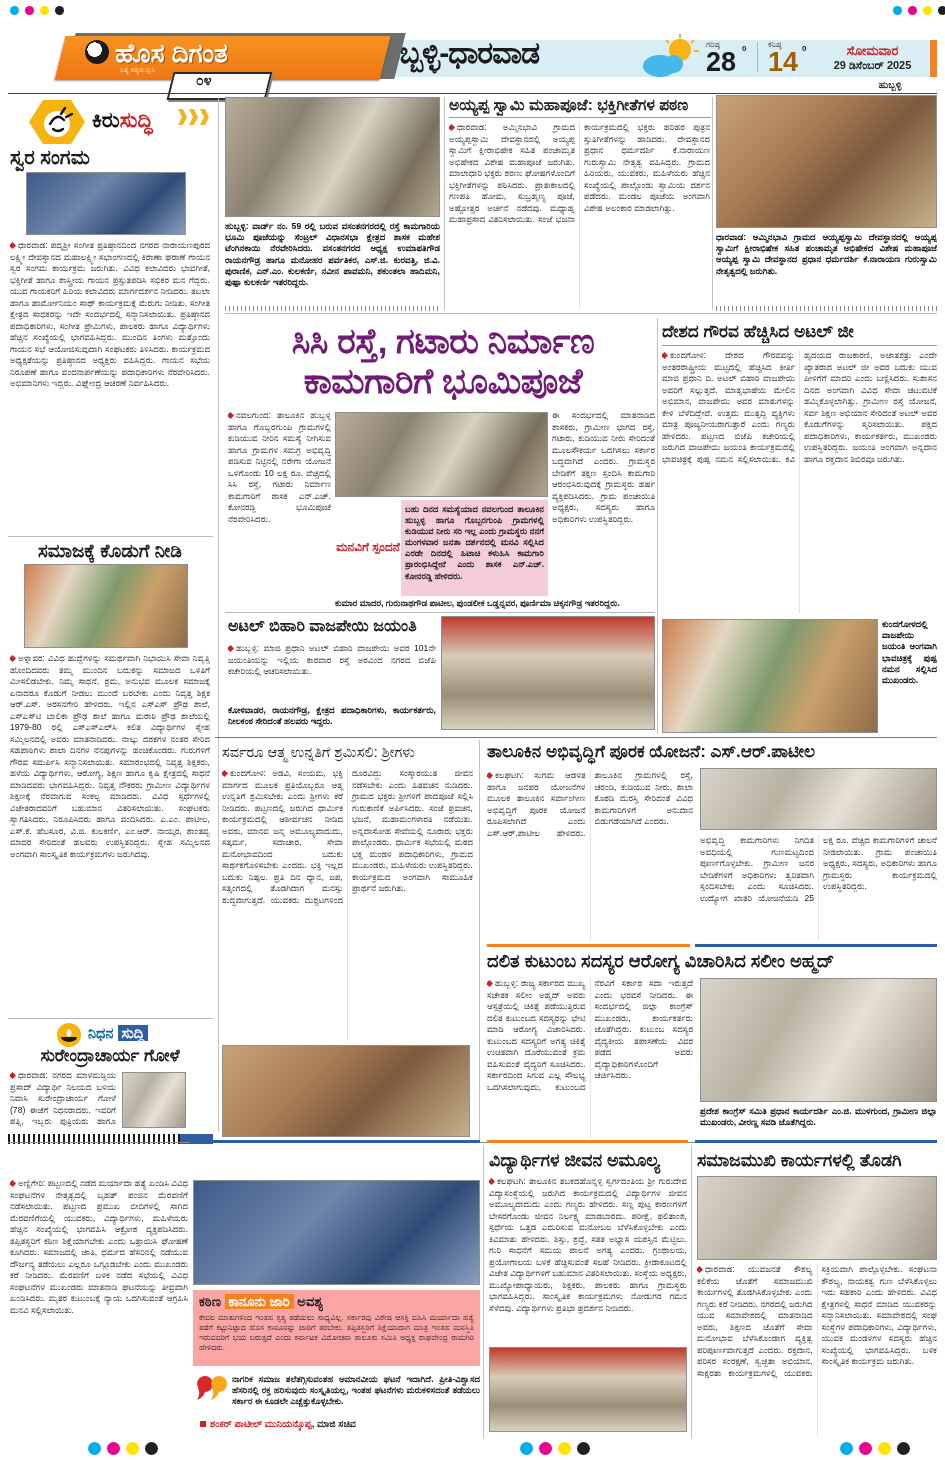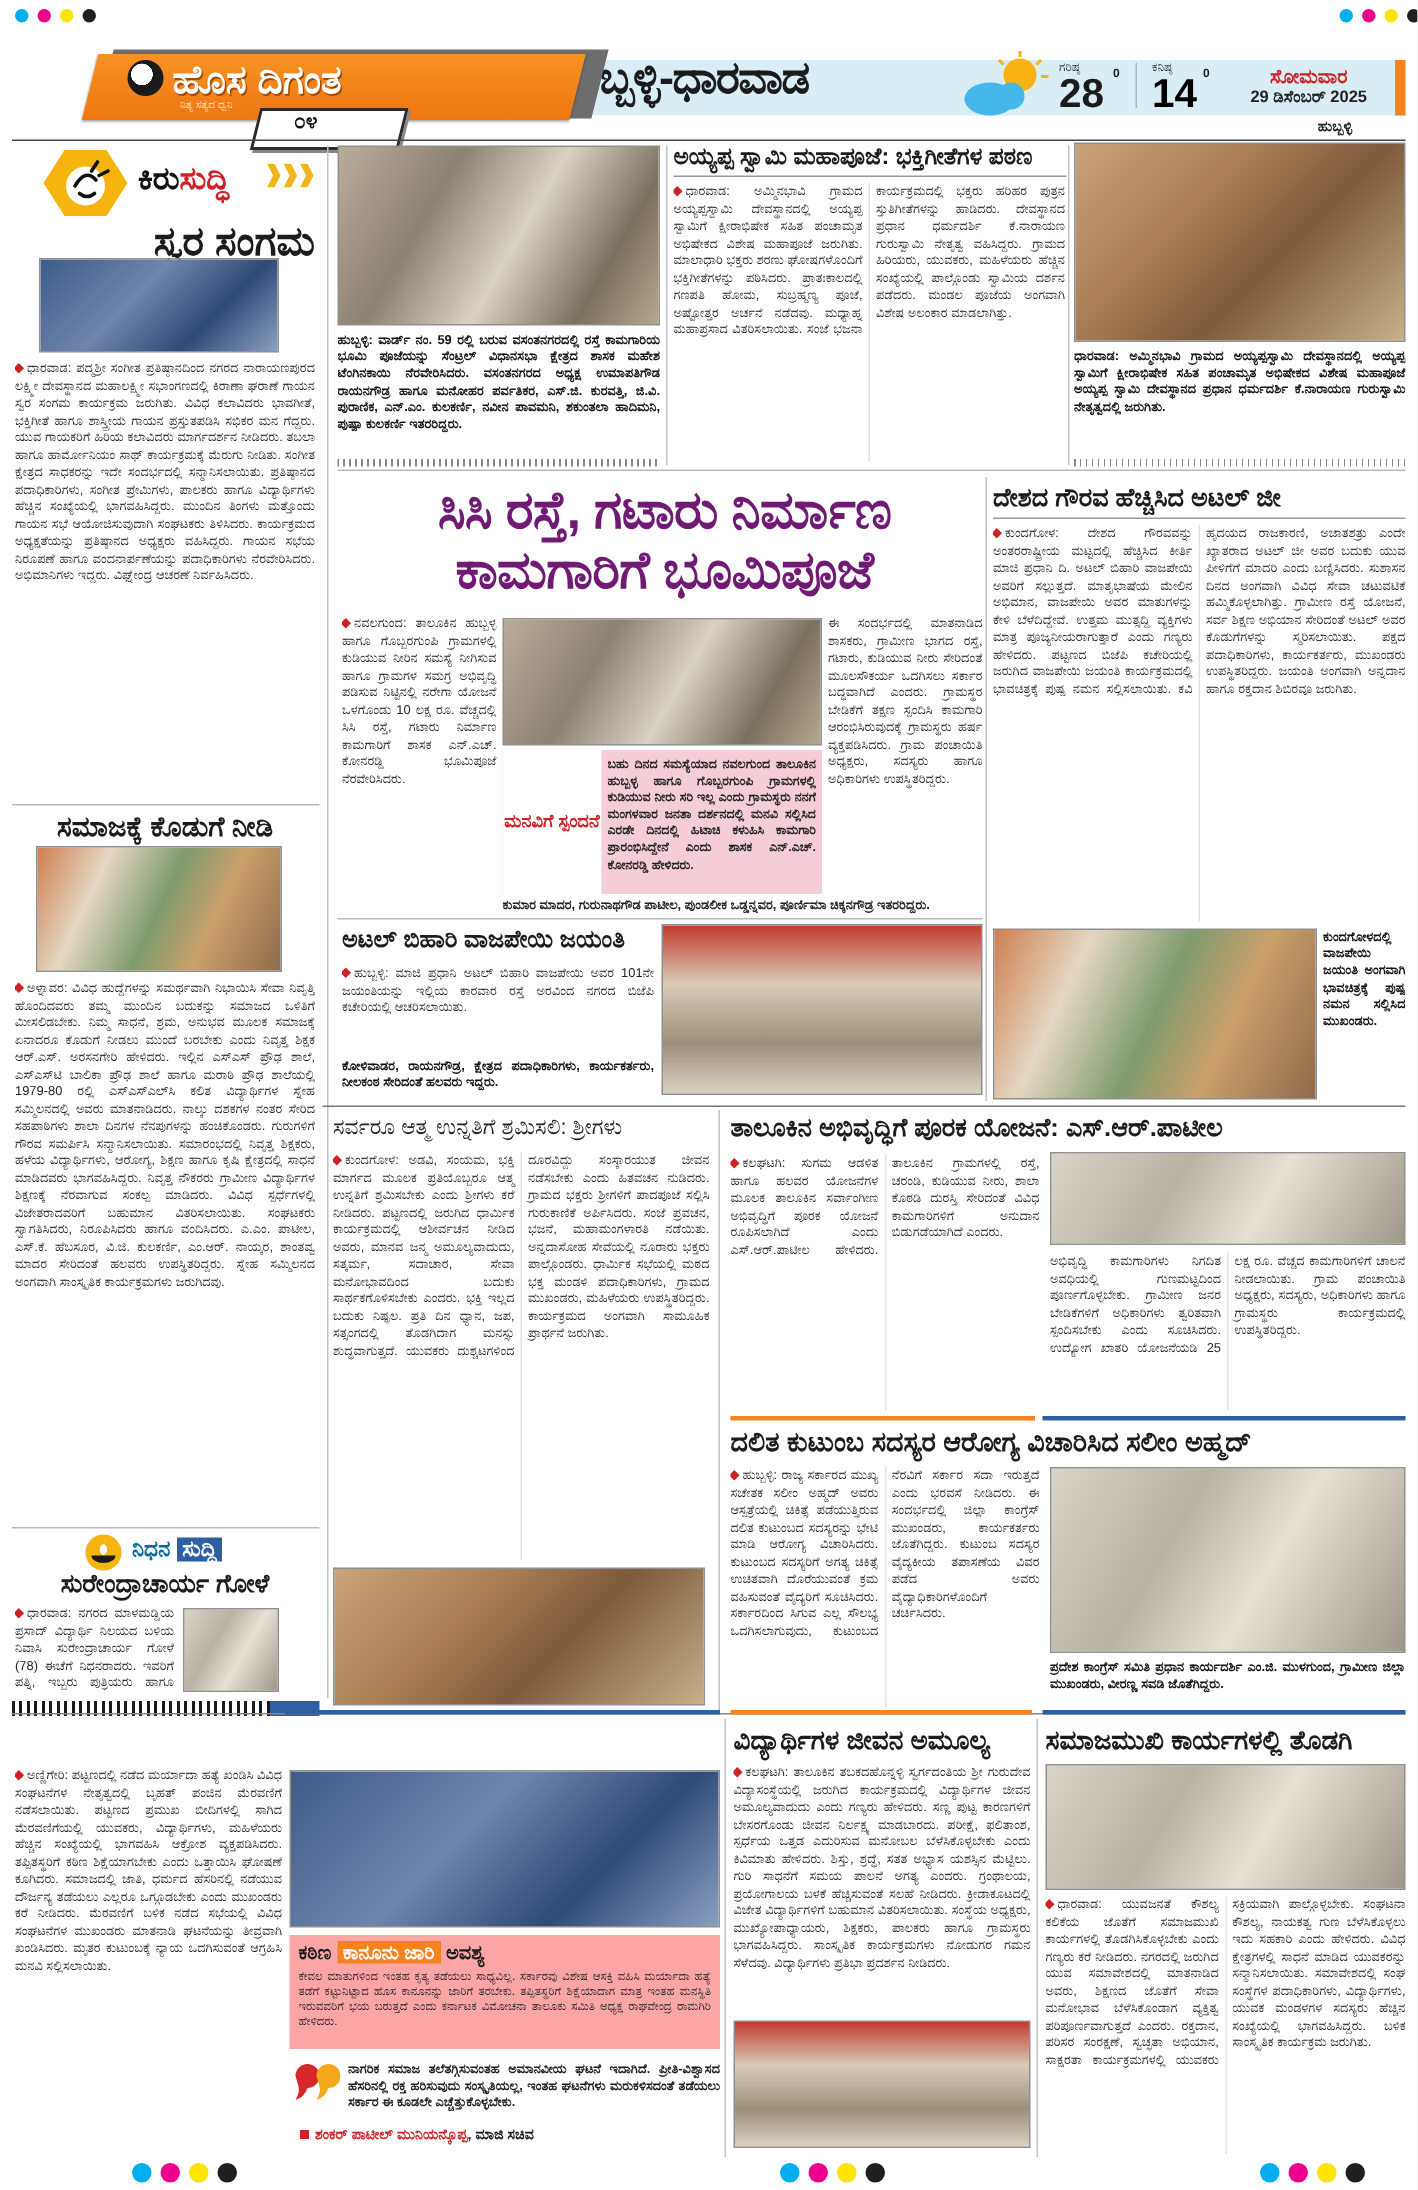--- a/index.html
+++ b/index.html
@@ -62,21 +62,21 @@
         <line x1="30" y1="6" x2="33" y2="9"></line>
       </g>
     <ellipse cx="24" cy="32" rx="17" ry="11" fill="#45b7e8"></ellipse>
     <circle cx="38" cy="30" r="9" fill="#45b7e8"></circle>
   </svg>
   <div class="abs" style="left:706px;top:40px;font-size:8px;color:#333">ಗರಿಷ್ಠ</div>
   <div class="abs" style="left:706px;top:47px;font-size:27px;font-weight:800;color:#1b1b1b">28</div>
   <div class="abs" style="left:742px;top:44px;font-size:8px;font-weight:bold">0</div>
   <div class="abs" style="left:757px;top:42px;width:1px;height:30px;background:#9bbccb"></div>
   <div class="abs" style="left:768px;top:40px;font-size:8px;color:#333">ಕನಿಷ್ಠ</div>
-  <div class="abs" style="left:768px;top:47px;font-size:27px;font-weight:800;color:#000000">14</div>
+  <div class="abs" style="left:768px;top:47px;font-size:27px;font-weight:800;color:#a16207">14</div>
   <div class="abs" style="left:802px;top:44px;font-size:8px;font-weight:bold">0</div>
 
   <div class="abs" style="left:820px;top:43px;width:105px;text-align:center;font-size:13px;font-weight:800;color:#cc2127">ಸೋಮವಾರ</div>
   <div class="abs" style="left:820px;top:59px;width:105px;text-align:center;font-size:11px;font-weight:bold;color:#222">29 ಡಿಸೆಂಬರ್ 2025</div>
   <div class="abs" style="left:855px;top:79px;width:70px;text-align:center;font-size:9.5px;font-weight:bold;border-bottom:1px solid #555;padding-bottom:12px">ಹುಬ್ಬಳ್ಳಿ</div>
 
   <div class="abs" style="left:70px;top:33px;width:330px;height:46px;background:#6d6d6d;transform:skewX(-14deg)"></div>
   <div class="abs" style="left:60px;top:36px;width:325px;height:44px;background:linear-gradient(180deg,#f79223,#ef7612);transform:skewX(-14deg);box-shadow:0 1px 2px rgba(0,0,0,.4)"></div>
   <div class="abs" style="left:85px;top:40px;width:24px;height:24px;border-radius:50%;background:radial-gradient(circle at 40% 40%,#fff 35%,#1b1b1b 36%)"></div>
   <div class="abs" style="left:115px;top:38px;font-size:26px;font-weight:800;color:#fff;white-space:nowrap;text-shadow:1px 1px 0 #a04b00">ಹೊಸ ದಿಗಂತ</div>
@@ -91,21 +91,21 @@
   <svg class="abs" style="left:28px;top:99px" width="58" height="46" viewBox="0 0 58 46">
     <polygon points="15,1 43,1 57,23 43,45 15,45 1,23" fill="#f6b40e"></polygon>
     <circle cx="29" cy="25" r="13" fill="#fff"></circle>
     <path d="M22 25 q7 -12 14 -4 M25 30 q5 4 10 0 M33 15 l4 -6 M38 18 l6 -3" stroke="#111" stroke-width="2.4" fill="none" stroke-linecap="round"></path>
   </svg>
   <div class="abs" style="left:92px;top:108px;font-size:21px;font-weight:800">
     <span style="color:#111">ಕಿರು</span><span style="color:#cc2127">ಸುದ್ಧಿ</span>
   </div>
   <div class="abs" style="left:176px;top:109px"><span class="chev"></span><span class="chev"></span><span class="chev"></span></div>
 
-  <div class="abs" style="left:10px;top:146px;width:200px;text-align:right;font-size:27px;font-weight:800">ಸ್ವರ ಸಂಗಮ</div>
+  <div class="abs" style="left:10px;top:146px;width:200px;text-align:left;font-size:20px;font-weight:800">ಸ್ವರ ಸಂಗಮ</div>
   <div class="abs photo ph-blue" style="left:26px;top:172px;width:160px;height:63px"></div>
   <div class="abs body-txt" style="left:10px;top:240px;width:200px;height:292px;overflow:hidden"><span class="dl"></span><span>ಧಾರವಾಡ: ಪದ್ಮಶ್ರೀ ಸಂಗೀತ ಪ್ರತಿಷ್ಠಾನದಿಂದ ನಗರದ ನಾರಾಯಣಪುರದ ಲಕ್ಷ್ಮೀ ದೇವಸ್ಥಾನದ ಮಹಾಲಕ್ಷ್ಮೀ ಸಭಾಂಗಣದಲ್ಲಿ ಕಿರಾಣಾ ಘರಾಣೆ ಗಾಯನ ಸ್ವರ ಸಂಗಮ ಕಾರ್ಯಕ್ರಮ ಜರುಗಿತು. ವಿವಿಧ ಕಲಾವಿದರು ಭಾವಗೀತೆ, ಭಕ್ತಿಗೀತೆ ಹಾಗೂ ಶಾಸ್ತ್ರೀಯ ಗಾಯನ ಪ್ರಸ್ತುತಪಡಿಸಿ ಸಭಿಕರ ಮನ ಗೆದ್ದರು. ಯುವ ಗಾಯಕರಿಗೆ ಹಿರಿಯ ಕಲಾವಿದರು ಮಾರ್ಗದರ್ಶನ ನೀಡಿದರು. ತಬಲಾ ಹಾಗೂ ಹಾರ್ಮೋನಿಯಂ ಸಾಥ್ ಕಾರ್ಯಕ್ರಮಕ್ಕೆ ಮೆರುಗು ನೀಡಿತು. ಸಂಗೀತ ಕ್ಷೇತ್ರದ ಸಾಧಕರನ್ನು ಇದೇ ಸಂದರ್ಭದಲ್ಲಿ ಸನ್ಮಾನಿಸಲಾಯಿತು. ಪ್ರತಿಷ್ಠಾನದ ಪದಾಧಿಕಾರಿಗಳು, ಸಂಗೀತ ಪ್ರೇಮಿಗಳು, ಪಾಲಕರು ಹಾಗೂ ವಿದ್ಯಾರ್ಥಿಗಳು ಹೆಚ್ಚಿನ ಸಂಖ್ಯೆಯಲ್ಲಿ ಭಾಗವಹಿಸಿದ್ದರು. ಮುಂದಿನ ತಿಂಗಳು ಮತ್ತೊಂದು ಗಾಯನ ಸಭೆ ಆಯೋಜಿಸುವುದಾಗಿ ಸಂಘಟಕರು ತಿಳಿಸಿದರು. ಕಾರ್ಯಕ್ರಮದ ಅಧ್ಯಕ್ಷತೆಯನ್ನು ಪ್ರತಿಷ್ಠಾನದ ಅಧ್ಯಕ್ಷರು ವಹಿಸಿದ್ದರು. ಗಾಯನ ಸಭೆಯ ನಿರೂಪಣೆ ಹಾಗೂ ವಂದನಾರ್ಪಣೆಯನ್ನು ಪದಾಧಿಕಾರಿಗಳು ನೆರವೇರಿಸಿದರು. ಅಭಿಮಾನಿಗಳು ಇದ್ದರು. ವಿಘ್ನೇಂದ್ರ ಆಚರಣೆ ನಿರ್ವಹಿಸಿದರು.</span></div>
 
   <div class="abs hl" style="left:8px;top:536px;width:205px"></div>
   <div class="abs" style="left:10px;top:540px;width:200px;text-align:center;font-size:18.5px;font-weight:800">ಸಮಾಜಕ್ಕೆ ಕೊಡುಗೆ ನೀಡಿ</div>
   <div class="abs photo ph-mix" style="left:24px;top:564px;width:164px;height:84px"></div>
   <div class="abs body-txt" style="left:10px;top:653px;width:200px;height:360px;overflow:hidden"><span class="dl"></span><span>ಅಳ್ನಾವರ: ವಿವಿಧ ಹುದ್ದೆಗಳನ್ನು ಸಮರ್ಥವಾಗಿ ನಿಭಾಯಿಸಿ ಸೇವಾ ನಿವೃತ್ತಿ ಹೊಂದಿದವರು ತಮ್ಮ ಮುಂದಿನ ಬದುಕನ್ನು ಸಮಾಜದ ಒಳಿತಿಗೆ ಮೀಸಲಿಡಬೇಕು. ನಿಮ್ಮ ಸಾಧನೆ, ಶ್ರಮ, ಅನುಭವ ಮೂಲಕ ಸಮಾಜಕ್ಕೆ ಏನಾದರೂ ಕೊಡುಗೆ ನೀಡಲು ಮುಂದೆ ಬರಬೇಕು ಎಂದು ನಿವೃತ್ತ ಶಿಕ್ಷಕ ಆರ್.ಎಸ್. ಅರಸನಗೇರಿ ಹೇಳಿದರು. ಇಲ್ಲಿನ ಎಸ್‌ಎಸ್ ಪ್ರೌಢ ಶಾಲೆ, ಎಸ್‌ಎಸ್‌ಟಿ ಬಾಲಿಕಾ ಪ್ರೌಢ ಶಾಲೆ ಹಾಗೂ ಮರಾಠಿ ಪ್ರೌಢ ಶಾಲೆಯಲ್ಲಿ 1979-80 ರಲ್ಲಿ ಎಸ್‌ಎಸ್‌ಎಲ್‌ಸಿ ಕಲಿತ ವಿದ್ಯಾರ್ಥಿಗಳ ಸ್ನೇಹ ಸಮ್ಮಿಲನದಲ್ಲಿ ಅವರು ಮಾತನಾಡಿದರು. ನಾಲ್ಕು ದಶಕಗಳ ನಂತರ ಸೇರಿದ ಸಹಪಾಠಿಗಳು ಶಾಲಾ ದಿನಗಳ ನೆನಪುಗಳನ್ನು ಹಂಚಿಕೊಂಡರು. ಗುರುಗಳಿಗೆ ಗೌರವ ಸಮರ್ಪಿಸಿ ಸನ್ಮಾನಿಸಲಾಯಿತು. ಸಮಾರಂಭದಲ್ಲಿ ನಿವೃತ್ತ ಶಿಕ್ಷಕರು, ಹಳೆಯ ವಿದ್ಯಾರ್ಥಿಗಳು, ಆರೋಗ್ಯ, ಶಿಕ್ಷಣ ಹಾಗೂ ಕೃಷಿ ಕ್ಷೇತ್ರದಲ್ಲಿ ಸಾಧನೆ ಮಾಡಿದವರು ಭಾಗವಹಿಸಿದ್ದರು. ನಿವೃತ್ತ ನೌಕರರು ಗ್ರಾಮೀಣ ವಿದ್ಯಾರ್ಥಿಗಳ ಶಿಕ್ಷಣಕ್ಕೆ ನೆರವಾಗುವ ಸಂಕಲ್ಪ ಮಾಡಿದರು. ವಿವಿಧ ಸ್ಪರ್ಧೆಗಳಲ್ಲಿ ವಿಜೇತರಾದವರಿಗೆ ಬಹುಮಾನ ವಿತರಿಸಲಾಯಿತು. ಸಂಘಟಕರು ಸ್ವಾಗತಿಸಿದರು, ನಿರೂಪಿಸಿದರು ಹಾಗೂ ವಂದಿಸಿದರು. ಎ.ಎಂ. ಪಾಟೀಲ, ಎಸ್.ಕೆ. ಹೆಬಸೂರ, ವಿ.ಜಿ. ಕುಲಕರ್ಣಿ, ಎಂ.ಆರ್. ನಾಯ್ಕರ, ಶಾಂತವ್ವ ಮಾದರ ಸೇರಿದಂತೆ ಹಲವರು ಉಪಸ್ಥಿತರಿದ್ದರು. ಸ್ನೇಹ ಸಮ್ಮಿಲನದ ಅಂಗವಾಗಿ ಸಾಂಸ್ಕೃತಿಕ ಕಾರ್ಯಕ್ರಮಗಳು ಜರುಗಿದವು.</span></div>
 
   <div class="abs hl" style="left:8px;top:1018px;width:205px"></div>
 
@@ -165,21 +165,21 @@
 
   <div class="abs hl" style="left:215px;top:737px;width:722px;background:#777"></div>
   <div class="abs vl" style="left:479px;top:740px;height:400px"></div>
 
   <div class="abs h-sm" style="left:222px;top:744px;width:252px">ಸರ್ವರೂ ಆತ್ಮ ಉನ್ನತಿಗೆ ಶ್ರಮಿಸಲಿ: ಶ್ರೀಗಳು</div>
   <div class="abs body-txt cols2" style="left:222px;top:768px;width:251px;height:272px;overflow:hidden"><span class="dl"></span><span>ಕುಂದಗೋಳ: ಅಡವಿ, ಸಂಯಮ, ಭಕ್ತಿ ಮಾರ್ಗದ ಮೂಲಕ ಪ್ರತಿಯೊಬ್ಬರೂ ಆತ್ಮ ಉನ್ನತಿಗೆ ಶ್ರಮಿಸಬೇಕು ಎಂದು ಶ್ರೀಗಳು ಕರೆ ನೀಡಿದರು. ಪಟ್ಟಣದಲ್ಲಿ ಜರುಗಿದ ಧಾರ್ಮಿಕ ಕಾರ್ಯಕ್ರಮದಲ್ಲಿ ಆಶೀರ್ವಚನ ನೀಡಿದ ಅವರು, ಮಾನವ ಜನ್ಮ ಅಮೂಲ್ಯವಾದುದು, ಸತ್ಕರ್ಮ, ಸದಾಚಾರ, ಸೇವಾ ಮನೋಭಾವದಿಂದ ಬದುಕು ಸಾರ್ಥಕಗೊಳಿಸಬೇಕು ಎಂದರು. ಭಕ್ತಿ ಇಲ್ಲದ ಬದುಕು ನಿಷ್ಫಲ. ಪ್ರತಿ ದಿನ ಧ್ಯಾನ, ಜಪ, ಸತ್ಸಂಗದಲ್ಲಿ ತೊಡಗಿದಾಗ ಮನಸ್ಸು ಶುದ್ಧವಾಗುತ್ತದೆ. ಯುವಕರು ದುಶ್ಚಟಗಳಿಂದ ದೂರವಿದ್ದು ಸಂಸ್ಕಾರಯುತ ಜೀವನ ನಡೆಸಬೇಕು ಎಂದು ಹಿತವಚನ ನುಡಿದರು. ಗ್ರಾಮದ ಭಕ್ತರು ಶ್ರೀಗಳಿಗೆ ಪಾದಪೂಜೆ ಸಲ್ಲಿಸಿ ಗುರುಕಾಣಿಕೆ ಅರ್ಪಿಸಿದರು. ಸಂಜೆ ಪ್ರವಚನ, ಭಜನೆ, ಮಹಾಮಂಗಳಾರತಿ ನಡೆಯಿತು. ಅನ್ನದಾಸೋಹ ಸೇವೆಯಲ್ಲಿ ನೂರಾರು ಭಕ್ತರು ಪಾಲ್ಗೊಂಡರು. ಧಾರ್ಮಿಕ ಸಭೆಯಲ್ಲಿ ಮಠದ ಭಕ್ತ ಮಂಡಳಿ ಪದಾಧಿಕಾರಿಗಳು, ಗ್ರಾಮದ ಮುಖಂಡರು, ಮಹಿಳೆಯರು ಉಪಸ್ಥಿತರಿದ್ದರು. ಕಾರ್ಯಕ್ರಮದ ಅಂಗವಾಗಿ ಸಾಮೂಹಿಕ ಪ್ರಾರ್ಥನೆ ಜರುಗಿತು.</span></div>
   <div class="abs photo ph-warm" style="left:222px;top:1045px;width:248px;height:92px"></div>
 
   <div class="abs" style="left:487px;top:742px;width:450px;font-size:17px;font-weight:800">ತಾಲೂಕಿನ ಅಭಿವೃದ್ಧಿಗೆ ಪೂರಕ ಯೋಜನೆ: ಎಸ್.ಆರ್.ಪಾಟೀಲ</div>
   <div class="abs photo ph-room" style="left:700px;top:768px;width:237px;height:62px"></div>
-  <div class="abs body-txt cols2" style="left:487px;top:770px;width:206px;height:170px;overflow:hidden"><span class="dl"></span><span>ಕಲಘಟಗಿ: ಸುಗಮ ಆಡಳಿತ ಹಾಗೂ ಹಲವರ ಯೋಜನೆಗಳ ಮೂಲಕ ತಾಲೂಕಿನ ಸರ್ವಾಂಗೀಣ ಅಭಿವೃದ್ಧಿಗೆ ಪೂರಕ ಯೋಜನೆ ರೂಪಿಸಲಾಗಿದೆ ಎಂದು ಎಸ್.ಆರ್.ಪಾಟೀಲ ಹೇಳಿದರು. ತಾಲೂಕಿನ ಗ್ರಾಮಗಳಲ್ಲಿ ರಸ್ತೆ, ಚರಂಡಿ, ಕುಡಿಯುವ ನೀರು, ಶಾಲಾ ಕೊಠಡಿ ದುರಸ್ತಿ ಸೇರಿದಂತೆ ವಿವಿಧ ಕಾಮಗಾರಿಗಳಿಗೆ ಅನುದಾನ ಬಿಡುಗಡೆಯಾಗಿದೆ ಎಂದರು.</span></div>
+  <div class="abs body-txt cols2" style="left:487px;top:770px;width:206px;height:170px;overflow:hidden"><span class="dl"></span><span>ಕಲಘಟಗಿ: ಸುಗಮ ಆಡಳಿತ ಹಾಗೂ ಜನಪರ ಯೋಜನೆಗಳ ಮೂಲಕ ತಾಲೂಕಿನ ಸರ್ವಾಂಗೀಣ ಅಭಿವೃದ್ಧಿಗೆ ಪೂರಕ ಯೋಜನೆ ರೂಪಿಸಲಾಗಿದೆ ಎಂದು ಎಸ್.ಆರ್.ಪಾಟೀಲ ಹೇಳಿದರು. ತಾಲೂಕಿನ ಗ್ರಾಮಗಳಲ್ಲಿ ರಸ್ತೆ, ಚರಂಡಿ, ಕುಡಿಯುವ ನೀರು, ಶಾಲಾ ಕೊಠಡಿ ದುರಸ್ತಿ ಸೇರಿದಂತೆ ವಿವಿಧ ಕಾಮಗಾರಿಗಳಿಗೆ ಅನುದಾನ ಬಿಡುಗಡೆಯಾಗಿದೆ ಎಂದರು.</span></div>
   <div class="abs body-txt cols2" style="left:700px;top:835px;width:237px;height:105px;overflow:hidden">ಅಭಿವೃದ್ಧಿ ಕಾಮಗಾರಿಗಳು ನಿಗದಿತ ಅವಧಿಯಲ್ಲಿ ಗುಣಮಟ್ಟದಿಂದ ಪೂರ್ಣಗೊಳ್ಳಬೇಕು. ಗ್ರಾಮೀಣ ಜನರ ಬೇಡಿಕೆಗಳಿಗೆ ಅಧಿಕಾರಿಗಳು ತ್ವರಿತವಾಗಿ ಸ್ಪಂದಿಸಬೇಕು ಎಂದು ಸೂಚಿಸಿದರು. ಉದ್ಯೋಗ ಖಾತರಿ ಯೋಜನೆಯಡಿ 25 ಲಕ್ಷ ರೂ. ವೆಚ್ಚದ ಕಾಮಗಾರಿಗಳಿಗೆ ಚಾಲನೆ ನೀಡಲಾಯಿತು. ಗ್ರಾಮ ಪಂಚಾಯಿತಿ ಅಧ್ಯಕ್ಷರು, ಸದಸ್ಯರು, ಅಧಿಕಾರಿಗಳು ಹಾಗೂ ಗ್ರಾಮಸ್ಥರು ಕಾರ್ಯಕ್ರಮದಲ್ಲಿ ಉಪಸ್ಥಿತರಿದ್ದರು.</div>
 
   <div class="abs" style="left:487px;top:944px;width:203px;height:3px;background:#f5821f"></div>
   <div class="abs" style="left:695px;top:944px;width:242px;height:3px;background:#2e5fa3"></div>
   <div class="abs" style="left:487px;top:951px;width:450px;font-size:18px;font-weight:800">ದಲಿತ ಕುಟುಂಬ ಸದಸ್ಯರ ಆರೋಗ್ಯ ವಿಚಾರಿಸಿದ ಸಲೀಂ ಅಹ್ಮದ್</div>
   <div class="abs body-txt cols2" style="left:487px;top:978px;width:206px;height:160px;overflow:hidden"><span class="dl"></span><span>ಹುಬ್ಬಳ್ಳಿ: ರಾಜ್ಯ ಸರ್ಕಾರದ ಮುಖ್ಯ ಸಚೇತಕ ಸಲೀಂ ಅಹ್ಮದ್ ಅವರು ಆಸ್ಪತ್ರೆಯಲ್ಲಿ ಚಿಕಿತ್ಸೆ ಪಡೆಯುತ್ತಿರುವ ದಲಿತ ಕುಟುಂಬದ ಸದಸ್ಯರನ್ನು ಭೇಟಿ ಮಾಡಿ ಆರೋಗ್ಯ ವಿಚಾರಿಸಿದರು. ಕುಟುಂಬದ ಸದಸ್ಯರಿಗೆ ಅಗತ್ಯ ಚಿಕಿತ್ಸೆ ಉಚಿತವಾಗಿ ದೊರೆಯುವಂತೆ ಕ್ರಮ ವಹಿಸುವಂತೆ ವೈದ್ಯರಿಗೆ ಸೂಚಿಸಿದರು. ಸರ್ಕಾರದಿಂದ ಸಿಗುವ ಎಲ್ಲ ಸೌಲಭ್ಯ ಒದಗಿಸಲಾಗುವುದು, ಕುಟುಂಬದ ನೆರವಿಗೆ ಸರ್ಕಾರ ಸದಾ ಇರುತ್ತದೆ ಎಂದು ಭರವಸೆ ನೀಡಿದರು. ಈ ಸಂದರ್ಭದಲ್ಲಿ ಜಿಲ್ಲಾ ಕಾಂಗ್ರೆಸ್ ಮುಖಂಡರು, ಕಾರ್ಯಕರ್ತರು ಜೊತೆಗಿದ್ದರು. ಕುಟುಂಬ ಸದಸ್ಯರ ವೈದ್ಯಕೀಯ ತಪಾಸಣೆಯ ವಿವರ ಪಡೆದ ಅವರು ವೈದ್ಯಾಧಿಕಾರಿಗಳೊಂದಿಗೆ ಚರ್ಚಿಸಿದರು.</span></div>
   <div class="abs photo ph-room" style="left:700px;top:978px;width:237px;height:124px"></div>
   <div class="abs caption" style="left:700px;top:1106px;width:237px;height:32px;overflow:hidden">ಪ್ರದೇಶ ಕಾಂಗ್ರೆಸ್ ಸಮಿತಿ ಪ್ರಧಾನ ಕಾರ್ಯದರ್ಶಿ ಎಂ.ಜಿ. ಮುಳಗುಂದ, ಗ್ರಾಮೀಣ ಜಿಲ್ಲಾ ಮುಖಂಡರು, ವೀರಣ್ಣ ಸವಡಿ ಜೊತೆಗಿದ್ದರು.</div>
 
   <div class="abs hl" style="left:8px;top:1142px;width:929px;background:#888"></div>

